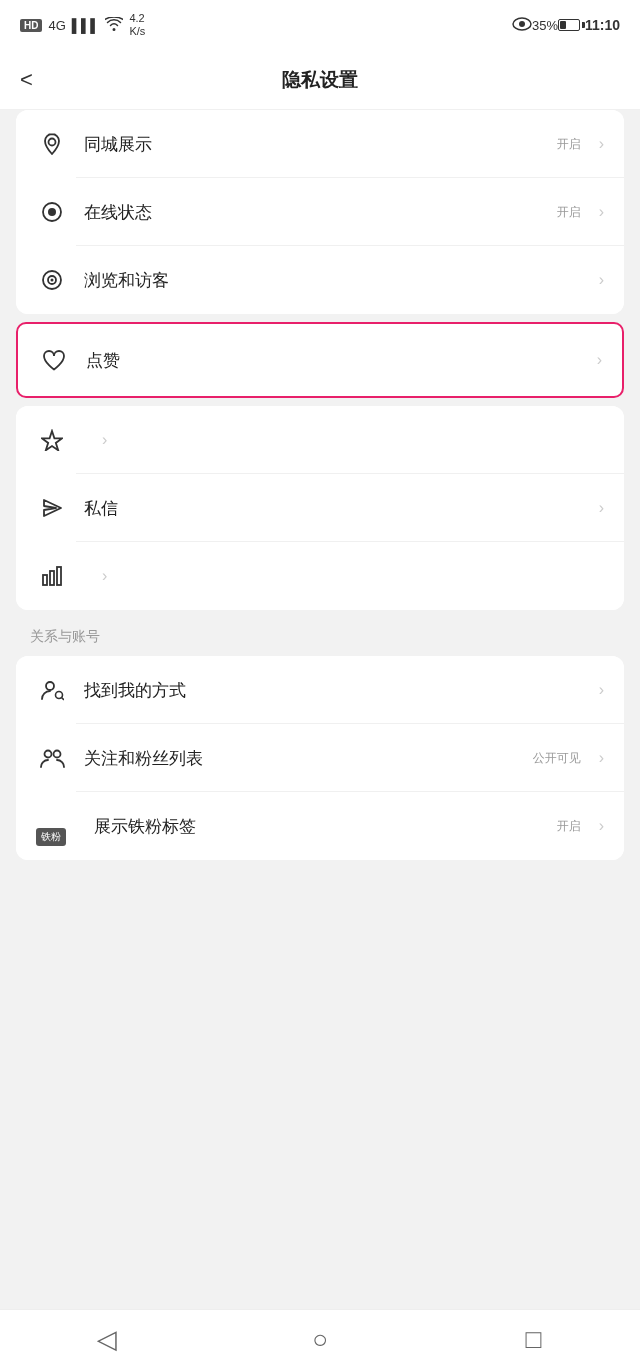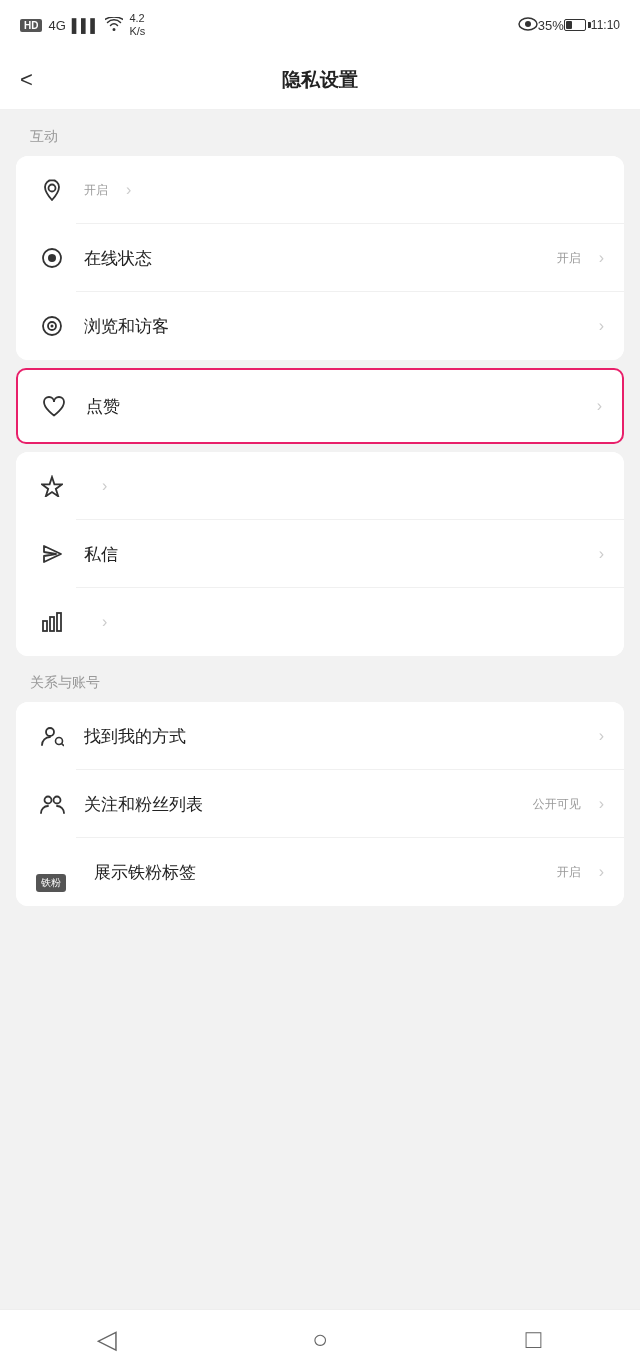--- a/index.html
+++ b/index.html
@@ -230,42 +230,42 @@
         <circle cx="10" cy="7" r="3" fill="#333"></circle>
       </svg>
     </span>
     <span>35%</span>
     <span class="battery-icon">
       <span class="battery-body">
         <span class="battery-fill"></span>
       </span>
       <span class="battery-tip"></span>
     </span>
-    <span style="font-size:12px;font-weight:400;">11:10</span>
+    <span style="font-size:14px;font-weight:700;">11:10</span>
   </div>
 </div>
 
 <div class="header">
   <span class="header-back">&lt;</span>
   <span class="header-title">隐私设置</span>
 </div>
 
 <div class="page-content">
 
-  <div class="section-label">互动</div>
 
   <div class="card">
 
     <div class="menu-item">
       <span class="menu-icon">
         <svg width="22" height="22" viewBox="0 0 22 22" fill="none">
           <circle cx="11" cy="9" r="3.5" stroke="#333" stroke-width="1.8"></circle>
           <path d="M11 1C7.13 1 4 4.13 4 8c0 5.25 7 13 7 13s7-7.75 7-13c0-3.87-3.13-7-7-7z" stroke="#333" stroke-width="1.8" fill="none"></path>
         </svg>
       </span>
+      <span class="menu-text">同城展示</span>
       <span class="menu-value">开启</span>
       <span class="menu-chevron">›</span>
     </div>
 
     <div class="menu-item">
       <span class="menu-icon">
         <svg width="22" height="22" viewBox="0 0 22 22" fill="none">
           <circle cx="11" cy="11" r="9" stroke="#333" stroke-width="1.8"></circle>
           <circle cx="11" cy="11" r="4" fill="#333"></circle>
         </svg>

